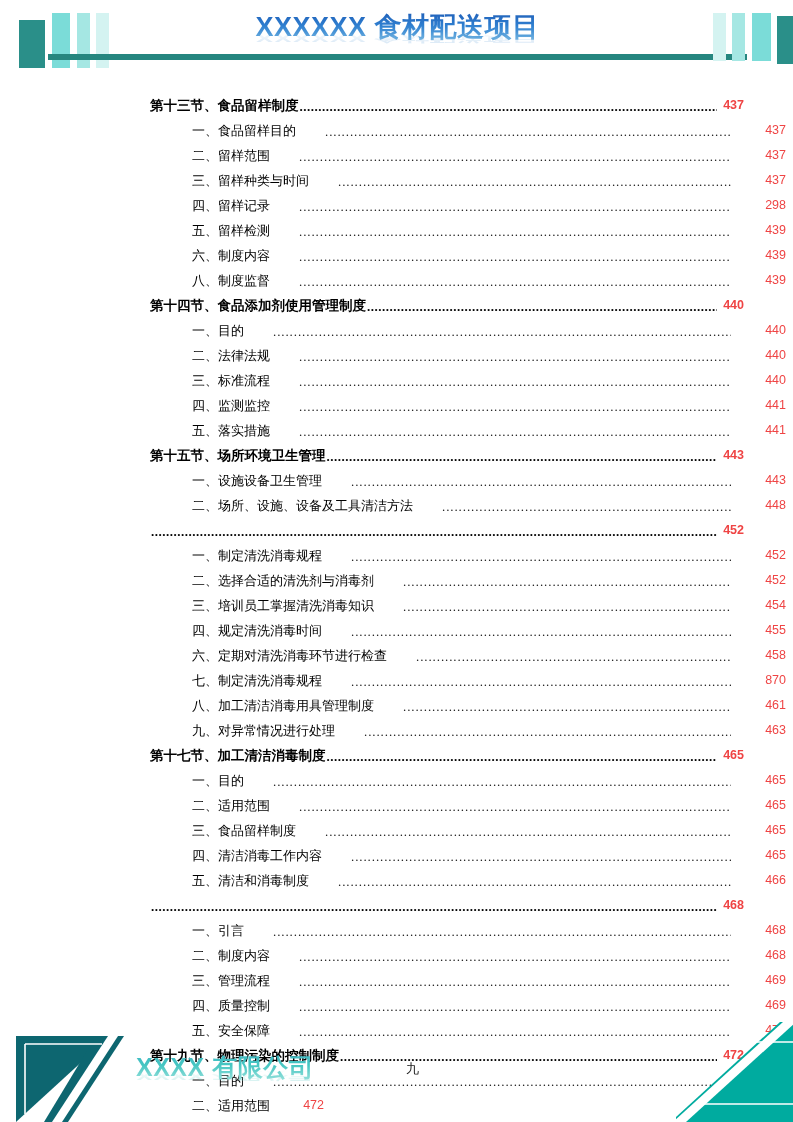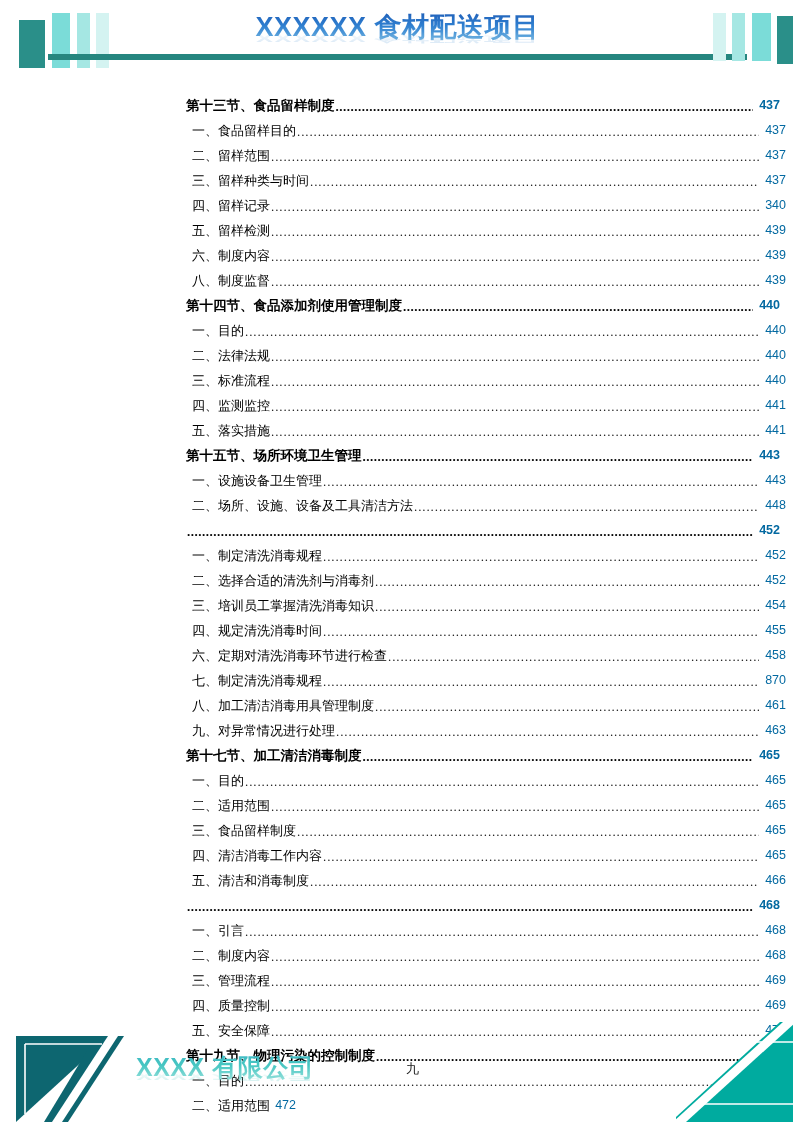--- a/index.html
+++ b/index.html
@@ -87,27 +87,27 @@
     display: flex;
     align-items: flex-end;
     width: 100%;
     white-space: nowrap;
   }
   .toc-row.lvl1 {
     font-weight: 700;
     font-size: 13.5px;
     line-height: 25px;
     padding-left: 0;
-    margin-left: 36px;
   }
   .toc-row.lvl2 {
     font-weight: 400;
     font-size: 13px;
     line-height: 25px;
     padding-left: 42px;
+    gap: 28px;
   }
   .toc-label {
     flex: 0 0 auto;
     color: #000000;
   }
   .toc-dots {
     flex: 1 1 auto;
     overflow: hidden;
     min-width: 6px;
     margin: 0 1px 3px 1px;
@@ -130,21 +130,21 @@
     font-weight: 700;
     color: #000;
     letter-spacing: 0.5px;
   }
   .toc-page {
     flex: 0 0 auto;
     min-width: 26px;
     text-align: right;
     font-family: "Liberation Sans", sans-serif;
     font-size: 12.5px;
-    color: #0369a1;
+    color: #ef4444;
   }
   .toc-row.lvl1 .toc-page { font-weight: 700; font-size: 12.5px; }
   .toc-row.lvl2 .toc-page { font-weight: 400; }
 
   
   .page-footer {
     position: absolute;
     left: 16px; top: 1022px;
     width: 793px; height: 100px;
   }
@@ -241,21 +241,21 @@
       <span class="toc-page">437</span>
     </div>
     <div class="toc-row lvl2">
       <span class="toc-label">三、留样种类与时间</span>
       <span class="toc-dots"></span>
       <span class="toc-page">437</span>
     </div>
     <div class="toc-row lvl2">
       <span class="toc-label">四、留样记录</span>
       <span class="toc-dots"></span>
-      <span class="toc-page">340</span>
+      <span class="toc-page">298</span>
     </div>
     <div class="toc-row lvl2">
       <span class="toc-label">五、留样检测</span>
       <span class="toc-dots"></span>
       <span class="toc-page">439</span>
     </div>
     <div class="toc-row lvl2">
       <span class="toc-label">六、制度内容</span>
       <span class="toc-dots"></span>
       <span class="toc-page">439</span>

